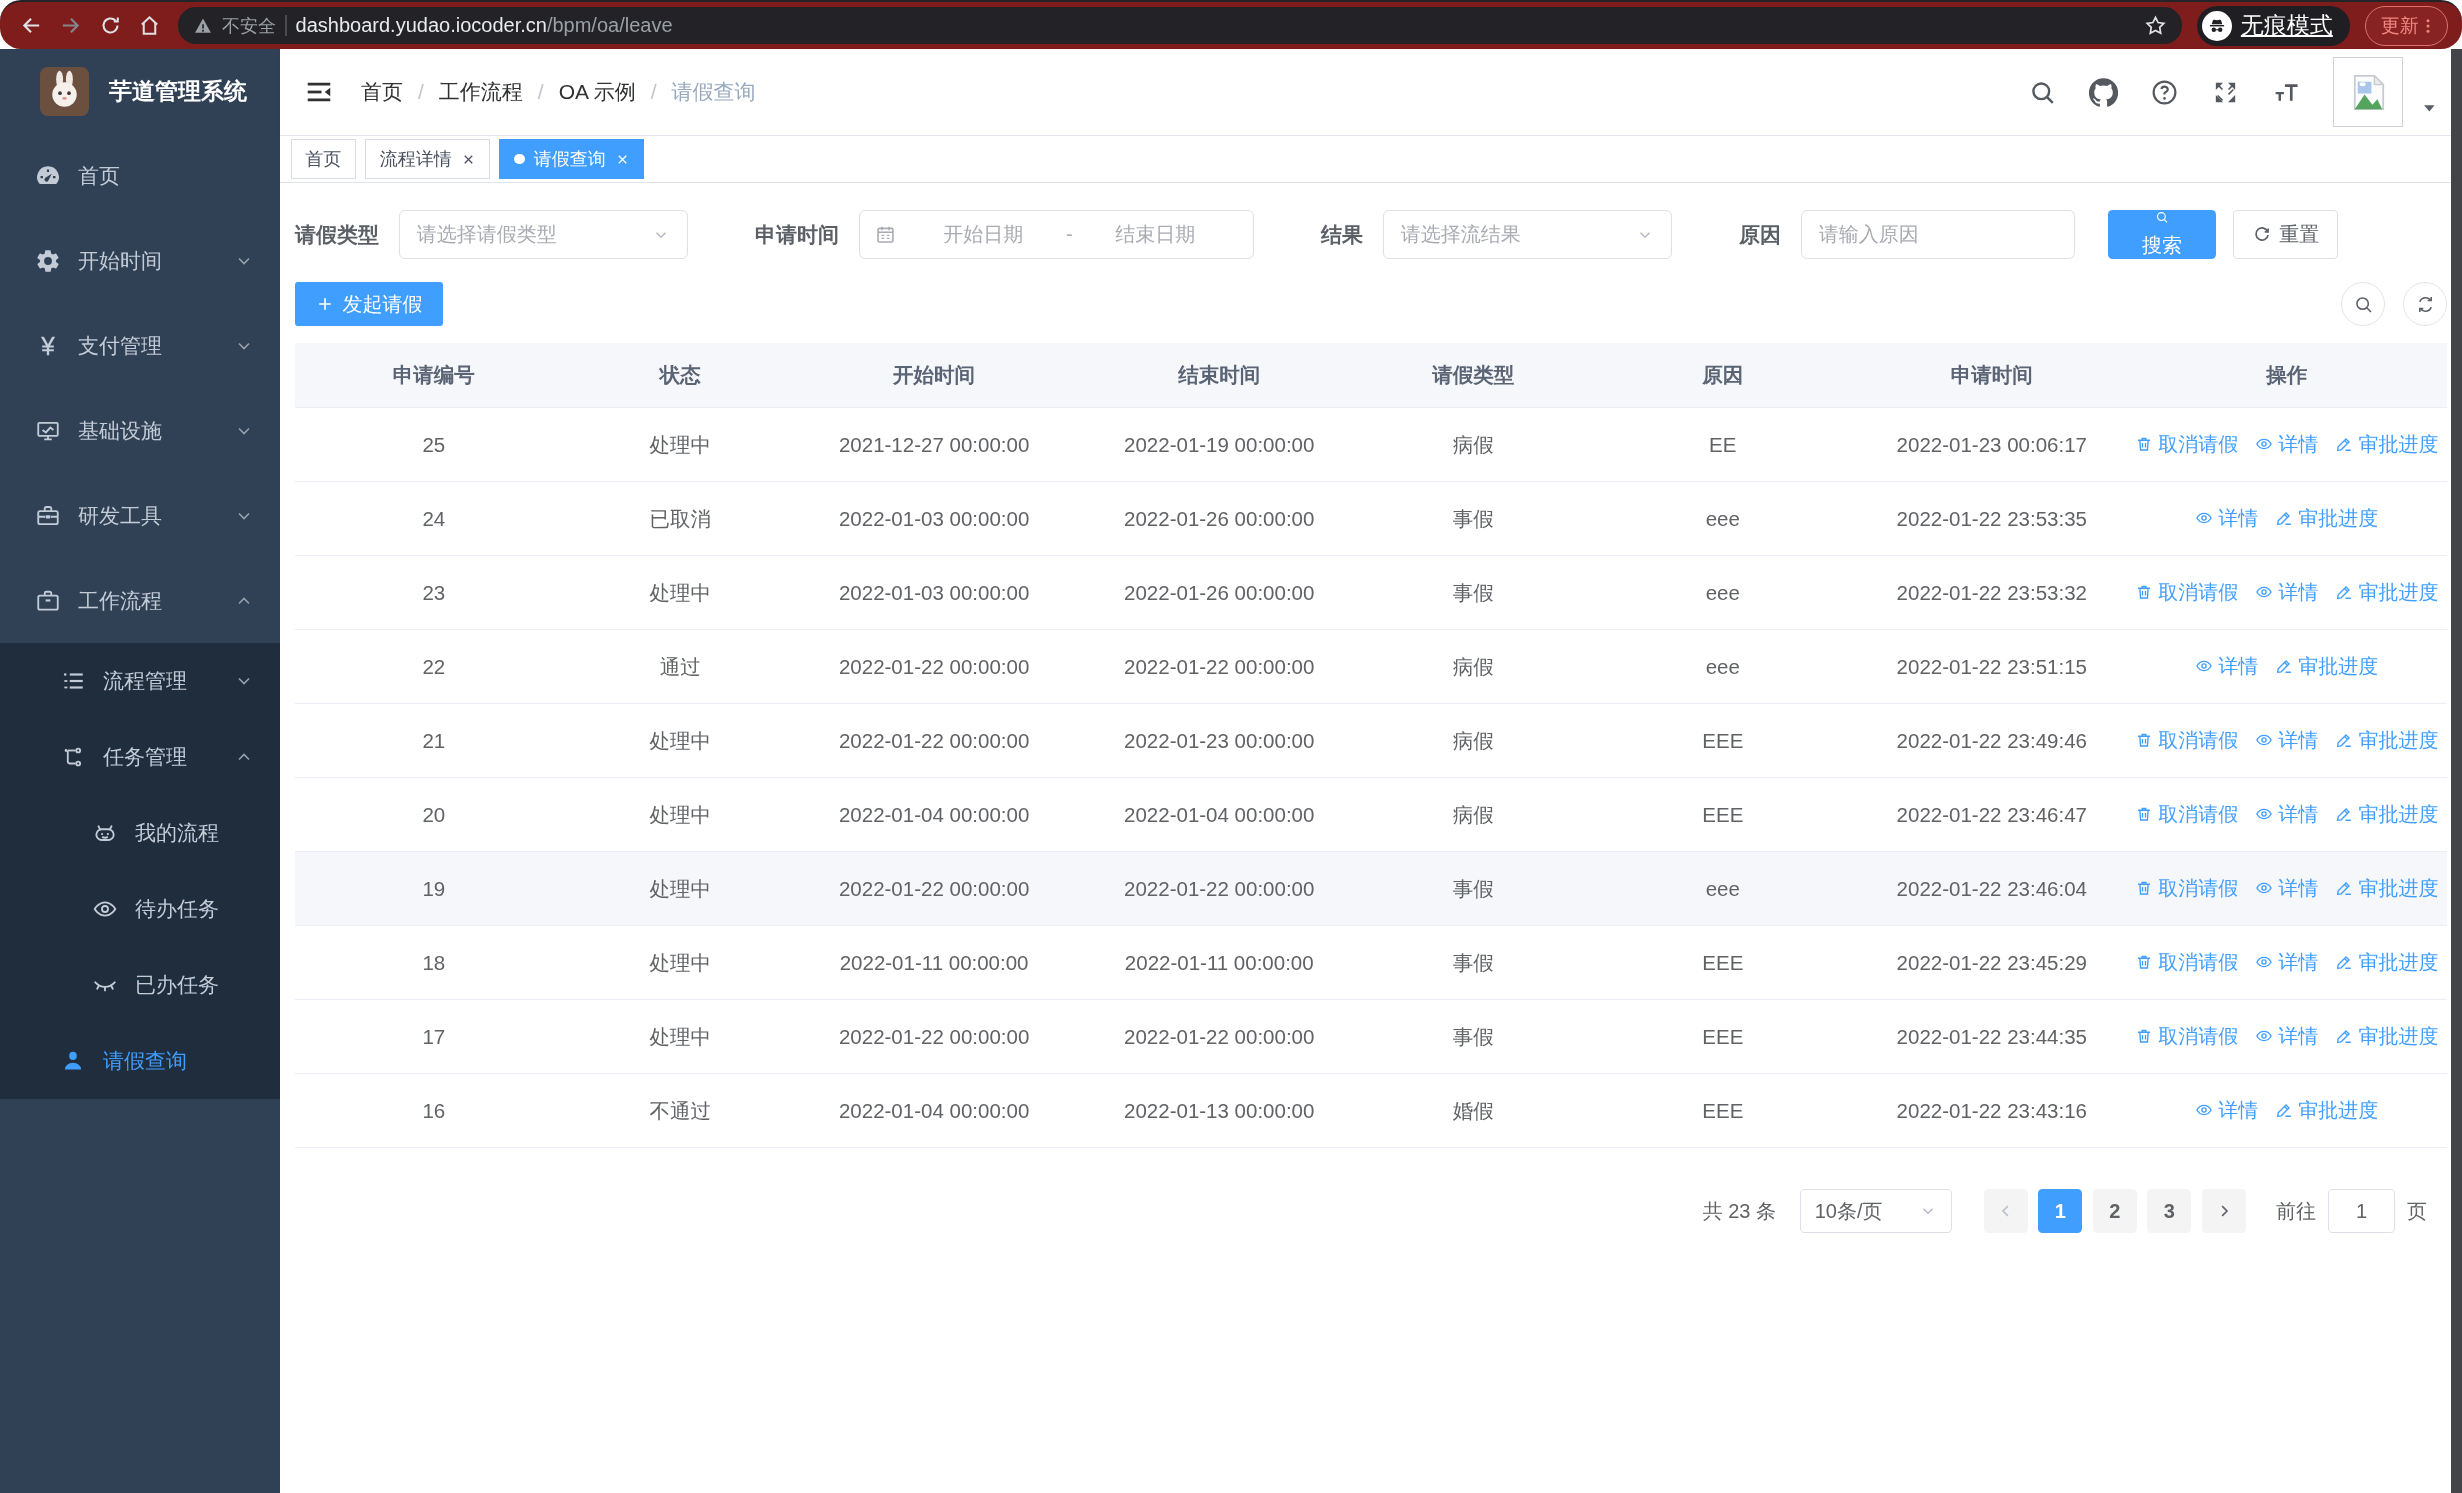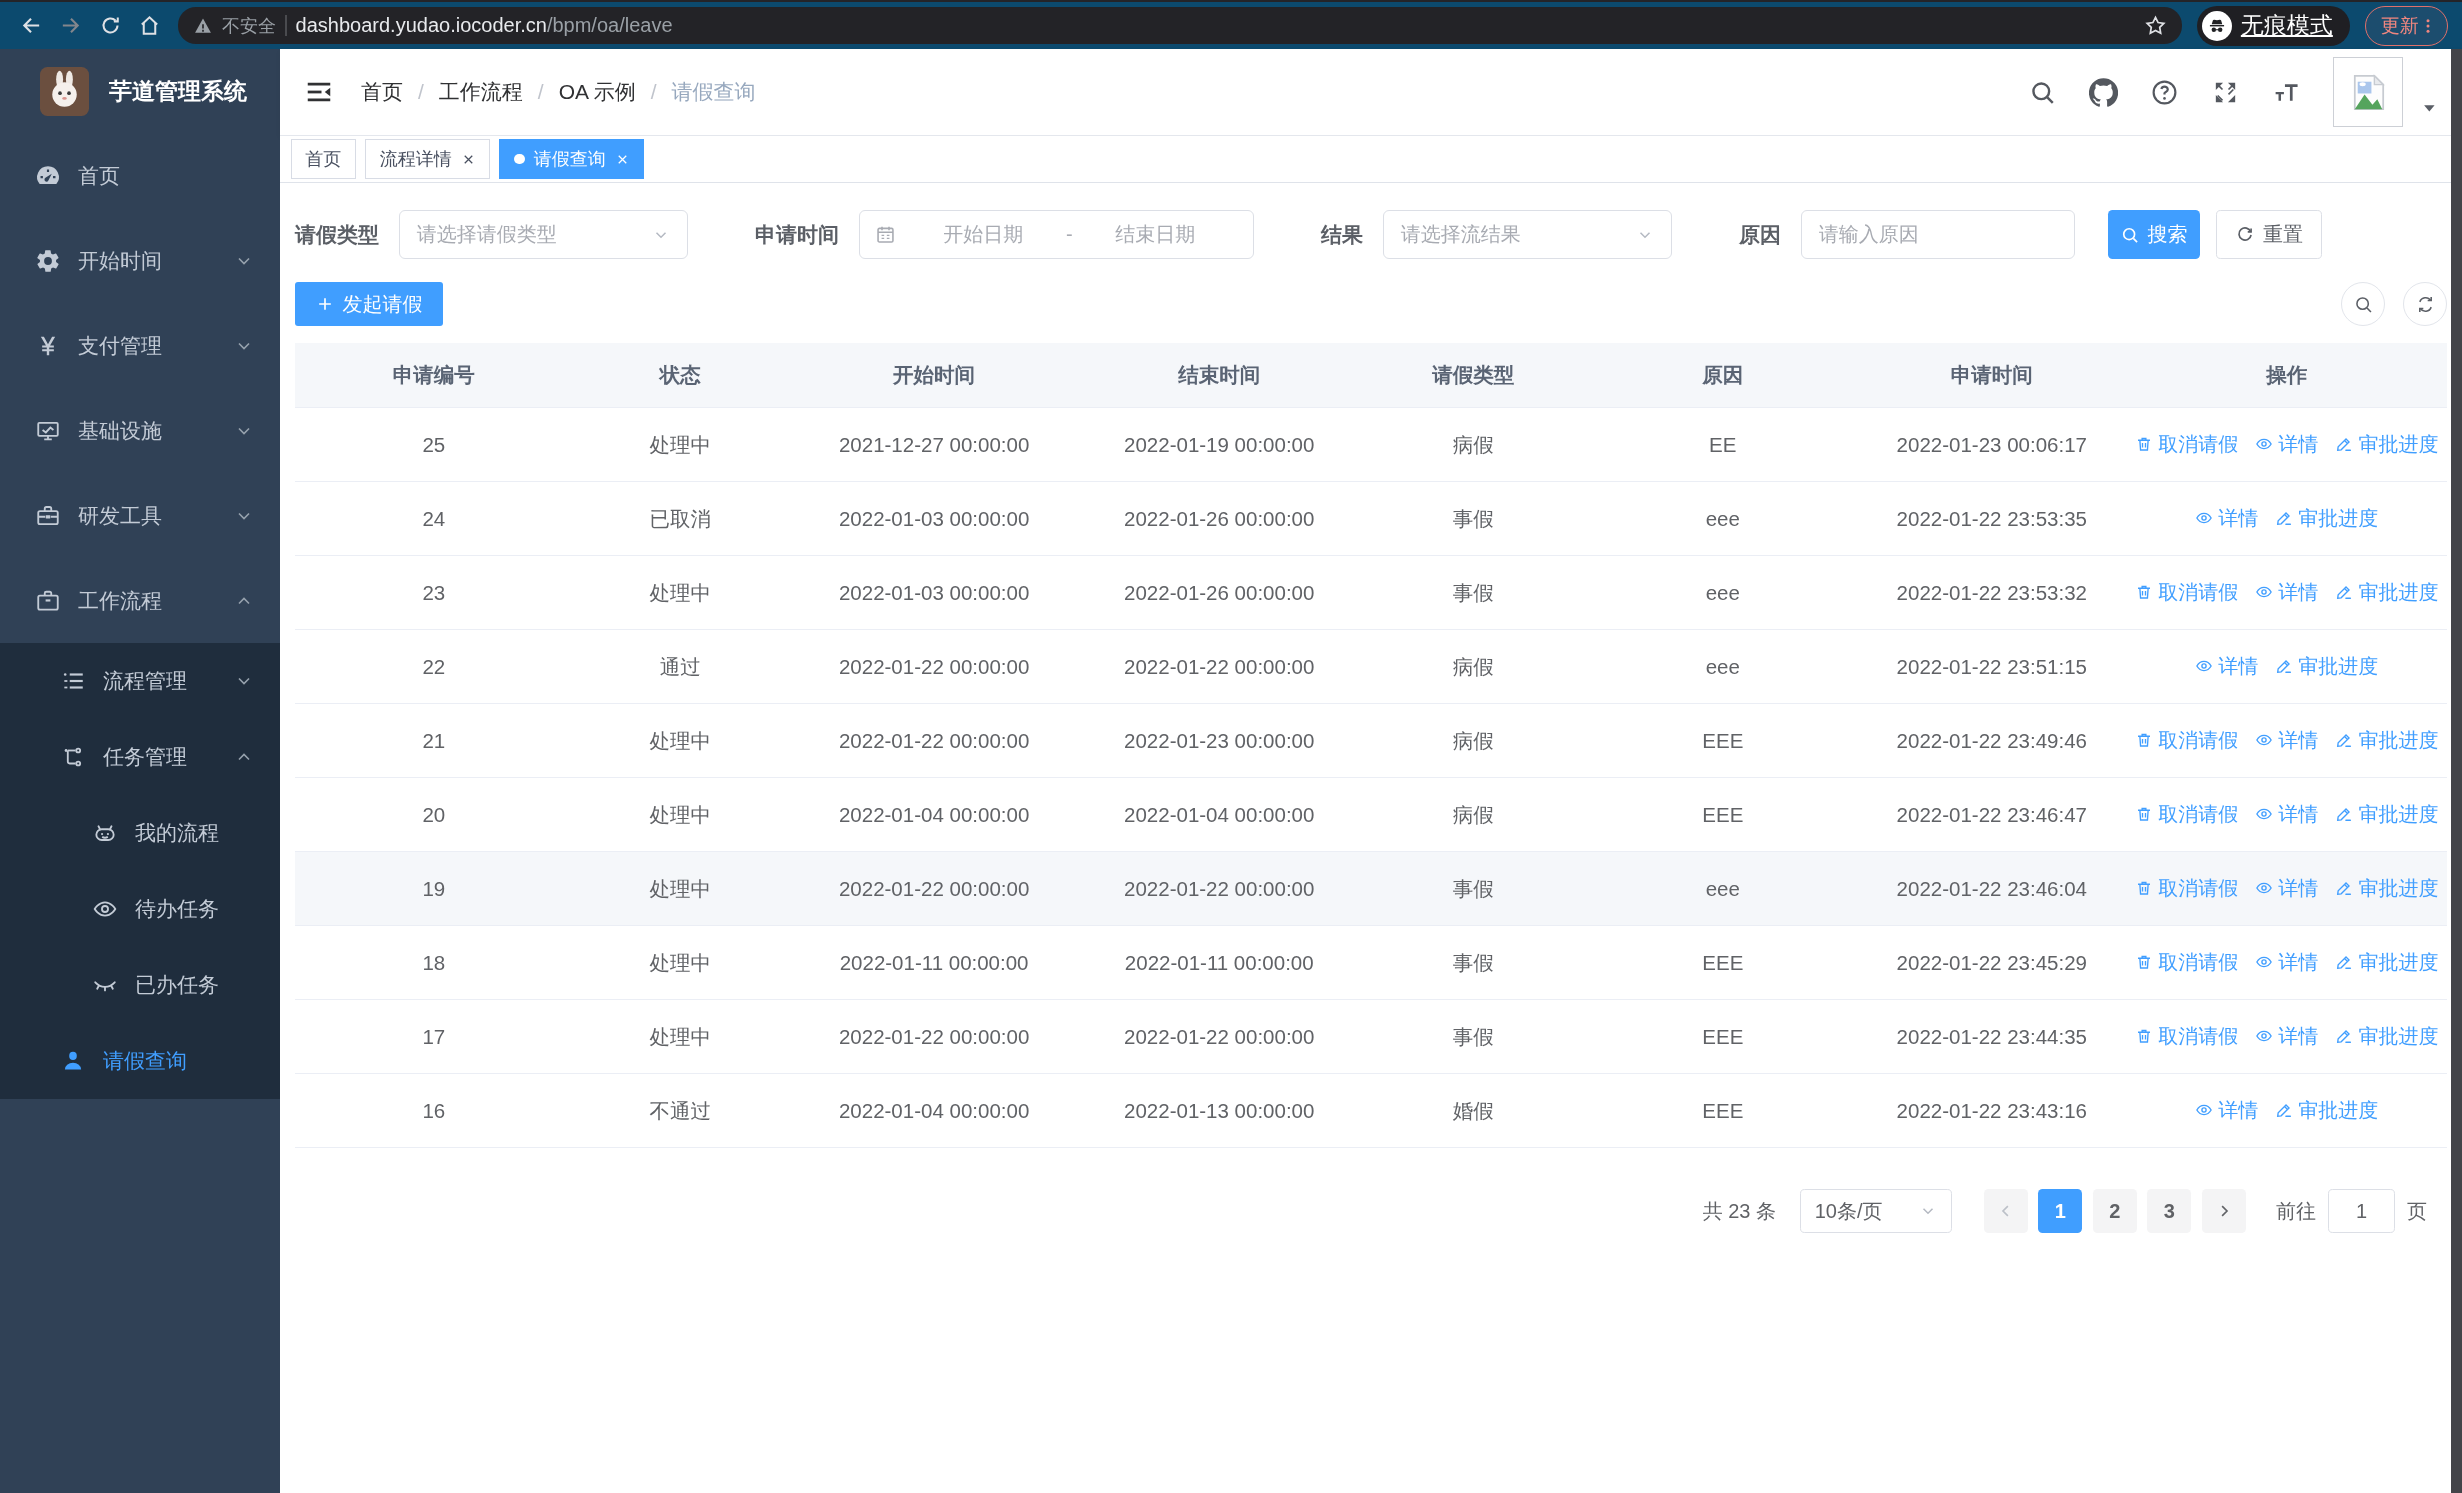--- a/index.html
+++ b/index.html
@@ -2,22 +2,22 @@
 <html style="font-size:12px"><head>
 <meta charset="utf-8">
 <style>
   * { margin:0; padding:0; box-sizing:border-box; }
   html,body { width:2462px; height:1494px; overflow:hidden; background:#fff;
     font-family:"Liberation Sans","DejaVu Sans",sans-serif; }
   svg { display:block; }
   .screen { position:relative; width:2462px; height:1494px; }
 
   
-  .chrome { height:49px; background:#0c4a6e; border-top:2.3px solid #242428;
-    display:flex; align-items:center; padding:0 13.7px; gap:4.6px; }
+  .chrome { height:49px; background:#7f1d1d; border-top:2.3px solid #242428;
+    display:flex; align-items:center; padding:0 13.7px; gap:4.6px;border-radius:21px; }
   .nav-ic { width:35px; height:35px; display:flex; align-items:center; justify-content:center;
     color:#dfe1e5; flex:0 0 auto; cursor:pointer; }
   .nav-ic svg { width:23px; height:23px; }
   .nav-ic.dim { color:#83868c; }
   .url-pill { flex:1; height:37px; background:#232327; border-radius:18px; margin:0 10.6px 0 6px;
     display:flex; align-items:center; padding:0 15px; gap:9px; min-width:0; cursor:text; }
   .url-pill .warn { color:#9aa0a6; width:20px; height:20px; }
   .url-pill .sec-txt { color:#9aa0a6; font-size:18px; }
   .url-sep { width:1.5px; height:21px; background:#4a4b4f; }
   .url-txt { font-size:20px; color:#e8eaed; white-space:nowrap; overflow:hidden; }
@@ -98,21 +98,21 @@
   .daterange .cal { color:#a8abb2; margin-right:4.6px; } .daterange .cal svg { width:21px; height:21px; }
   .daterange .ph { flex:1; text-align:center; }
   .daterange .dsep { color:#a8abb2; font-size:20px; }
   .text-input { width:274px; height:49px; border:1.5px solid #dcdfe6; border-radius:6px; padding:0 16.7px;
     font-size:20px; color:#303133; outline:none; font-family:inherit; }
   .text-input::placeholder { color:#a8abb2; }
   .btn { display:inline-flex; align-items:center; justify-content:center; gap:7.6px; cursor:pointer;
     border:none; font-family:inherit; white-space:nowrap; }
   .btn svg { width:20px; height:20px; }
   .btn-search { margin-left:33px; height:49px; border-radius:4.6px; background:#409eff; color:#fff;
-    font-size:20px; padding:0 12px; }
+    font-size:20px; padding:0 34px;flex-direction:column; }
   .btn-reset { margin-left:16.7px; height:49px; border-radius:4.6px; background:#fff; border:1.5px solid #dcdfe6;
     color:#5b5f66; font-size:20px; padding:0 18px; }
 
   .toolbar-row { margin-top:23px; display:flex; align-items:center; justify-content:space-between; }
   .btn-create { height:44px; border-radius:3px; background:#409eff; color:#fff; font-size:20px; padding:0 20px; }
   .tools { display:flex; gap:18px; }
   .circle-btn { width:44px; height:44px; border-radius:50%; border:1.5px solid #e2e5eb; background:#fff;
     display:flex; align-items:center; justify-content:center; color:#5b5f66; cursor:pointer; }
   .circle-btn svg { width:21px; height:21px; }
 

